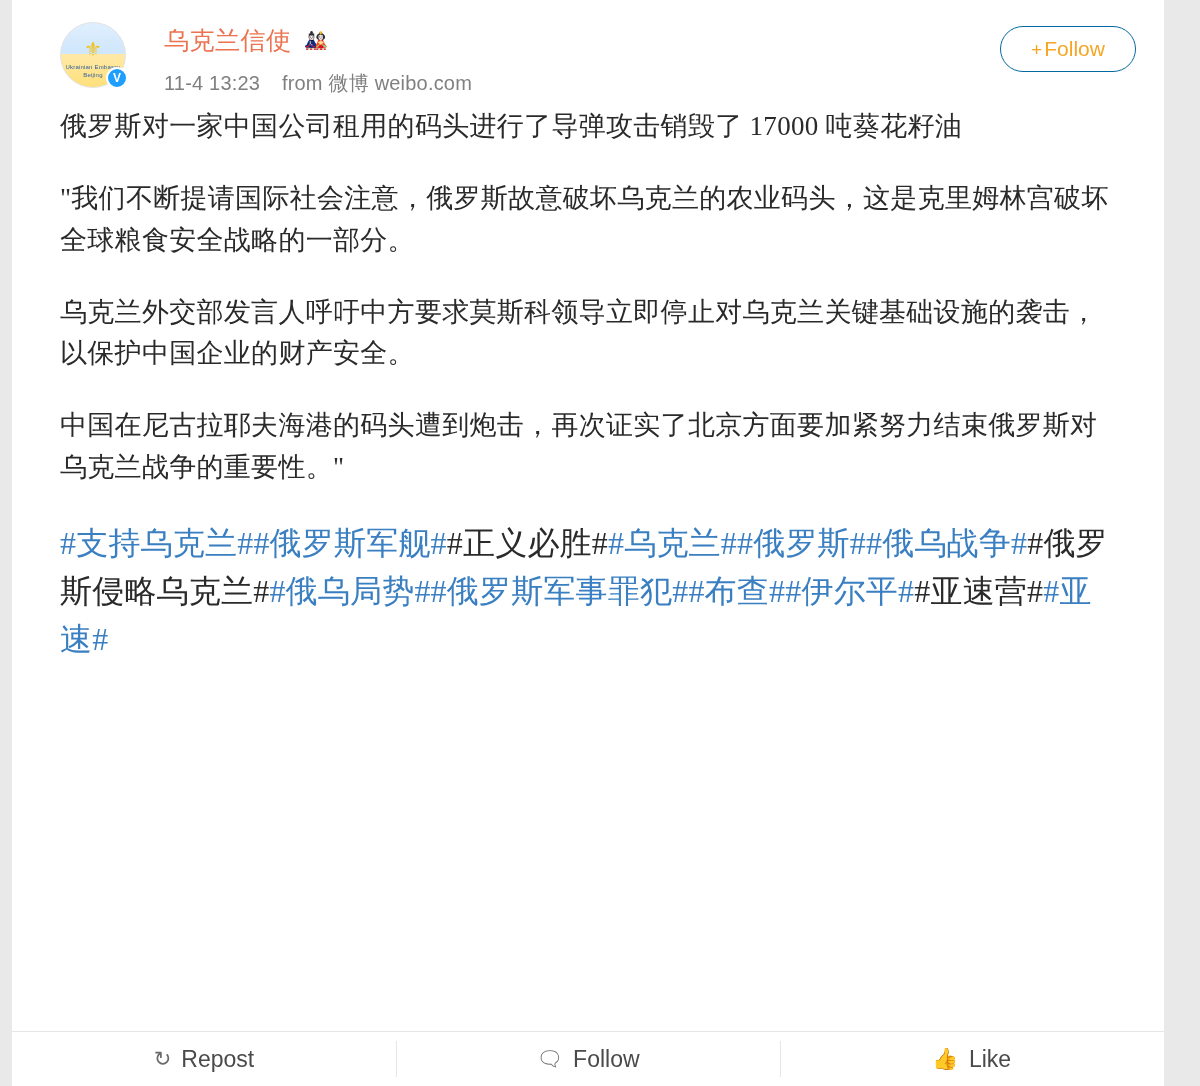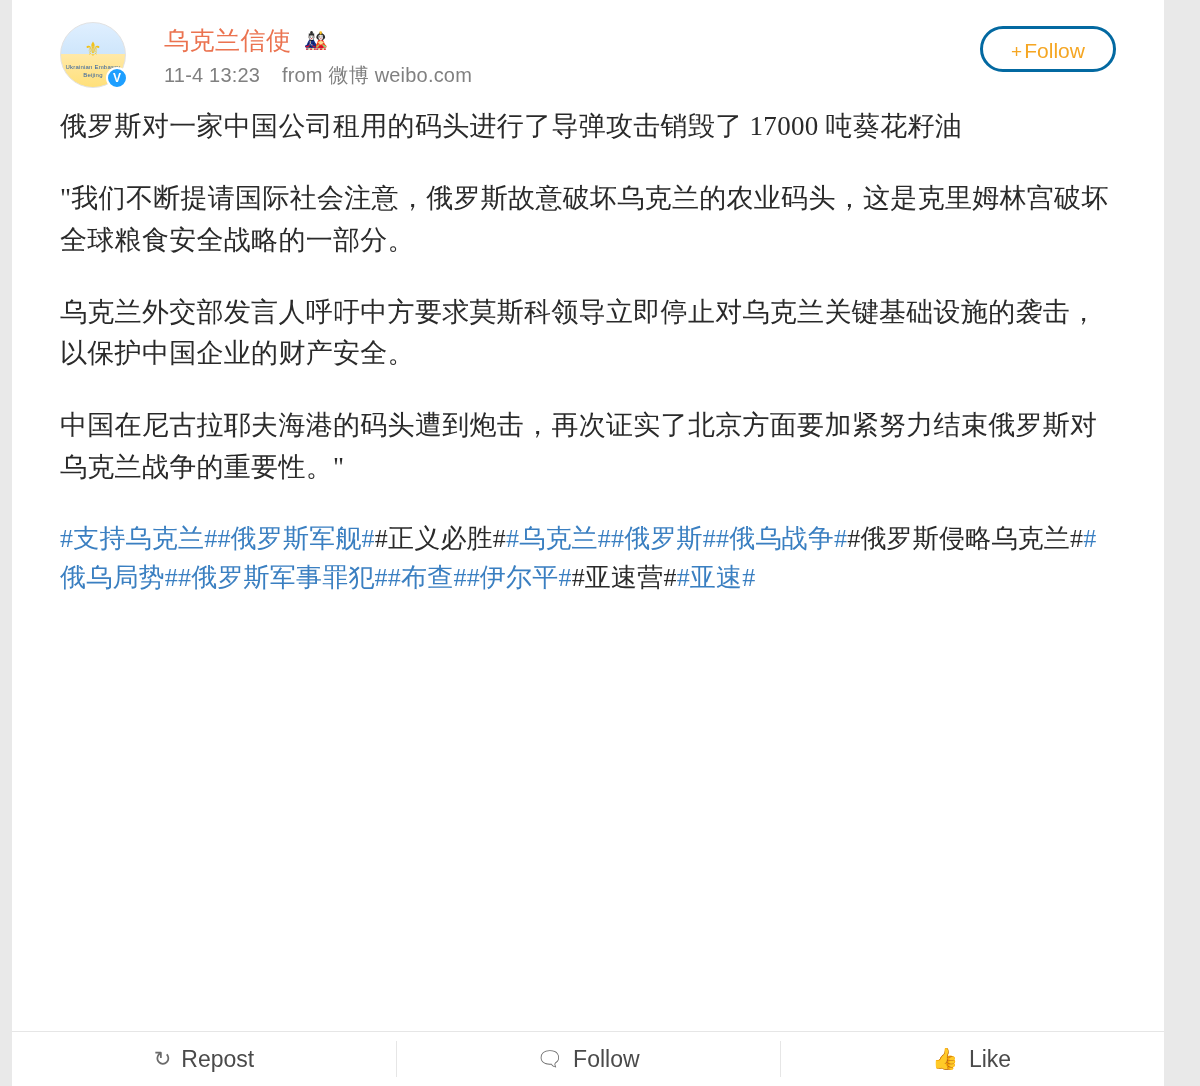--- a/index.html
+++ b/index.html
@@ -100,35 +100,35 @@
   .user-badge {
     display: inline-block;
     vertical-align: middle;
     margin-left: 8px;
     font-size: 19px;
     line-height: 1;
   }
   .meta {
     position: absolute;
     left: 152px;
-    top: 62px;
+    top: 70px;
     color: #808080;
     font-size: 20px;
     letter-spacing: 0.2px;
     white-space: nowrap;
   }
   .meta .src { margin-left: 16px; }
   .meta .dot-src { color: #808080; }
   .follow-btn {
     position: absolute;
-    right: 48px;
+    right: 28px;
     top: 26px;
     width: 136px;
     height: 46px;
-    border: 3px solid #0369a1;
+    border: 1px solid #0369a1;
     border-radius: 23px;
     color: #f5a623;
     font-size: 21px;
     line-height: 44px;
     text-align: center;
     background: #fff;
     box-sizing: border-box;
     cursor: pointer;
   }
   .follow-btn .plus {
@@ -142,21 +142,21 @@
     font-size: 27px;
     line-height: 1.55;
     letter-spacing: 0.3px;
     font-family: Liberation Serif, serif;
   }
   .content p {
     margin: 0 0 30px 0;
   }
   .hashtags {
     color: #3a7fc1;
-    font-size: 26px;
+    font-size: 32px;
     line-height: 1.5;
     letter-spacing: 0.2px;
     margin: 0;
     word-break: break-all;
   }
   .hashtags .plain { color: #2a2a2a; }
   .hashtags a { color: #3a7fc1; text-decoration: none; cursor: pointer; }
   
   .footer {
     position: absolute;

